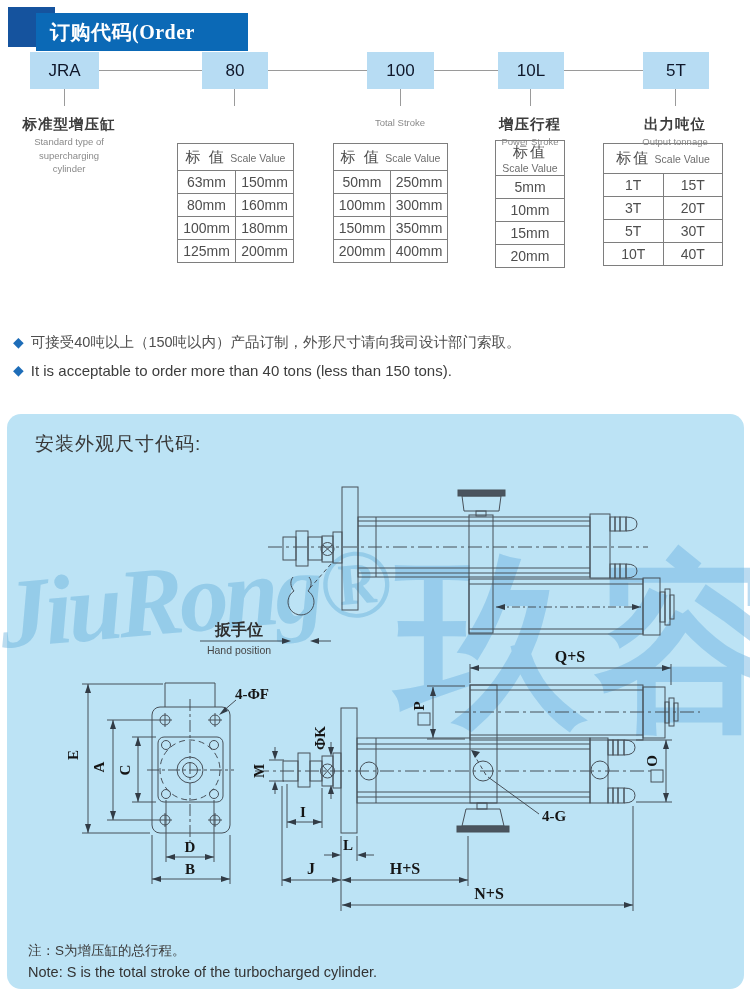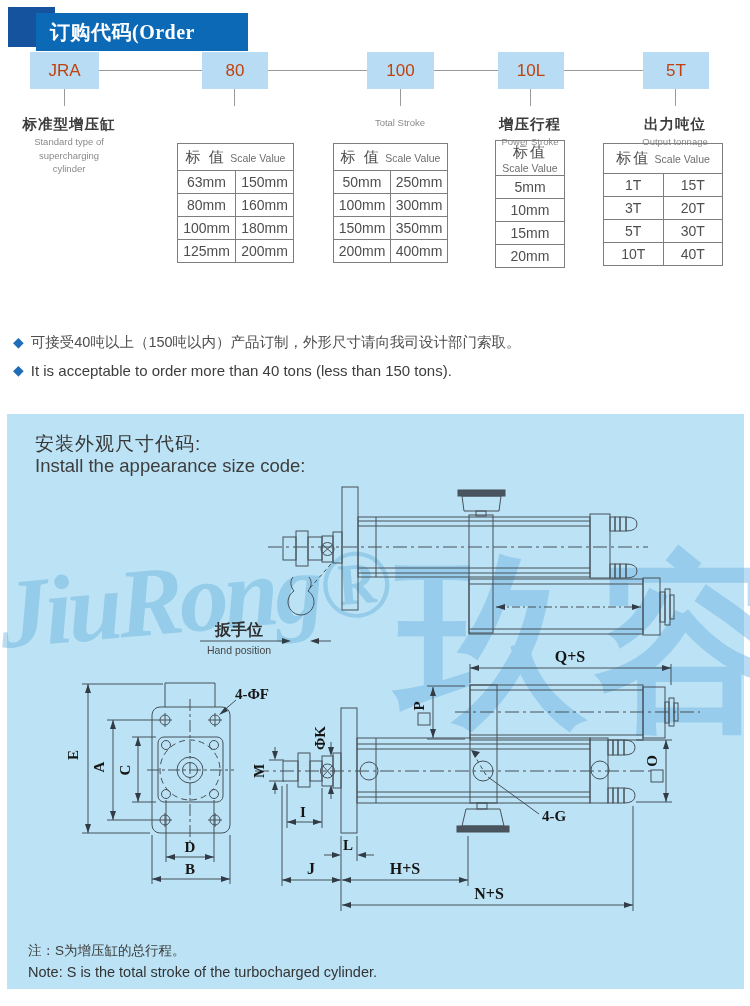--- a/index.html
+++ b/index.html
@@ -5,42 +5,42 @@
   html,body{margin:0;padding:0;background:#fff;}
   #page{position:relative;width:750px;height:1006px;background:#ffffff;overflow:hidden;
         font-family:"Liberation Sans",sans-serif;}
   .abs{position:absolute;}
   
   #hdr-square{left:8px;top:7px;width:47px;height:40px;background:#15539e;}
   #hdr-banner{left:36px;top:13px;width:212px;height:38px;background:#0b69b6;color:#fff;
               font-family:"Liberation Serif",serif;font-weight:bold;font-size:20px;
               line-height:38px;padding-left:14px;box-sizing:border-box;letter-spacing:0.5px;}
   
-  .code-box{top:52px;height:37px;background:#b7dcf3;color:#c2410c;font-size:17px;
+  .code-box{top:52px;height:37px;background:#b7dcf3;color:#0f172a;font-size:17px;
             text-align:center;line-height:37px;}
   .hline{top:70px;height:1px;background:#9a9a9a;}
   .vdrop{top:89px;width:1px;height:17px;background:#9a9a9a;}
   .seg-label{top:115px;text-align:center;}
   .seg-label .cn{font-size:14.5px;color:#3c3c3c;font-weight:600;letter-spacing:1px;}
   .seg-label .en{font-size:9.5px;color:#8a8a8a;line-height:10.5px;margin-top:3px;}
   
   table.vtable{position:absolute;border-collapse:collapse;table-layout:fixed;
                font-family:"Liberation Sans",sans-serif;}
   table.vtable th,table.vtable td{border:1px solid #7e7e7e;text-align:center;
                padding:0;color:#4e4e4e;font-weight:normal;}
   table.vtable td{font-size:14px;height:22px;}
   .hcn{font-size:15px;color:#4b4b4b;letter-spacing:2px;}
   .hen{font-size:10.5px;color:#6e6e6e;letter-spacing:0;}
   
   .bullet-row{display:flex;align-items:flex-start;}
   .diamond{color:#1e6db8;font-size:14px;line-height:19px;margin-right:7px;}
   .btxt-cn{font-size:14.5px;color:#4e4e4e;line-height:19px;}
   .btxt-en{font-size:15px;color:#3d3d3d;line-height:20px;}
   
-  #panel{left:7px;top:414px;width:737px;height:575px;background:#bce3f5;}
+  #panel{left:7px;top:414px;width:737px;height:575px;background:#bce3f5;border-radius:14px;}
   #panel-title-cn{left:28px;top:17px;font-size:19px;color:#383838;letter-spacing:1px;}
   #panel-title-en{left:28px;top:41px;font-size:18.5px;color:#3d3d3d;}
   #wm-latin{left:-8px;top:128px;font-size:98px;font-style:italic;font-weight:bold;
             color:rgba(96,172,216,0.42);transform:rotate(-5deg);letter-spacing:-4px;
             font-family:"Liberation Serif",serif;white-space:nowrap;}
   #wm-cjk{left:390px;top:105px;font-size:190px;font-weight:bold;letter-spacing:8px;
           color:rgba(110,180,225,0.48);font-family:"Liberation Serif",serif;white-space:nowrap;}
   #note-cn{left:21px;top:528px;font-size:13.5px;color:#3b3b3b;}
   #note-en{left:21px;top:550px;font-size:14.5px;color:#333333;}
   #drawing-svg{position:absolute;left:0;top:0;}
@@ -204,21 +204,20 @@
   </div>
   <div class="abs bullet-row" style="left:13px;top:361px;width:720px;">
     <span class="diamond">◆</span>
     <span class="btxt-en">
       <div>It is acceptable to order more than 40 tons (less than 150 tons).</div>
     </span>
   </div>
 
   <div class="abs" id="panel">
     <div class="abs" id="panel-title-cn">安装外观尺寸代码:</div>
-    <div class="abs" id="panel-title-en">Install the appearance size code:</div>
     <div class="abs" id="wm-latin">JiuRong®</div>
     <div class="abs" id="wm-cjk">玖容</div>
     <div class="abs" id="note-cn">注：S为增压缸的总行程。</div>
     <div class="abs" id="note-en">Note: S is the total stroke of the turbocharged cylinder.</div>
 
     <svg id="drawing-svg" width="737" height="575" viewBox="7 414 737 575" xmlns="http://www.w3.org/2000/svg">
       <g stroke="#475059" stroke-width="1" fill="none">
 
         <g>
           <line x1="268" y1="547" x2="648" y2="547" stroke-dasharray="14 4 3 4"></line>

